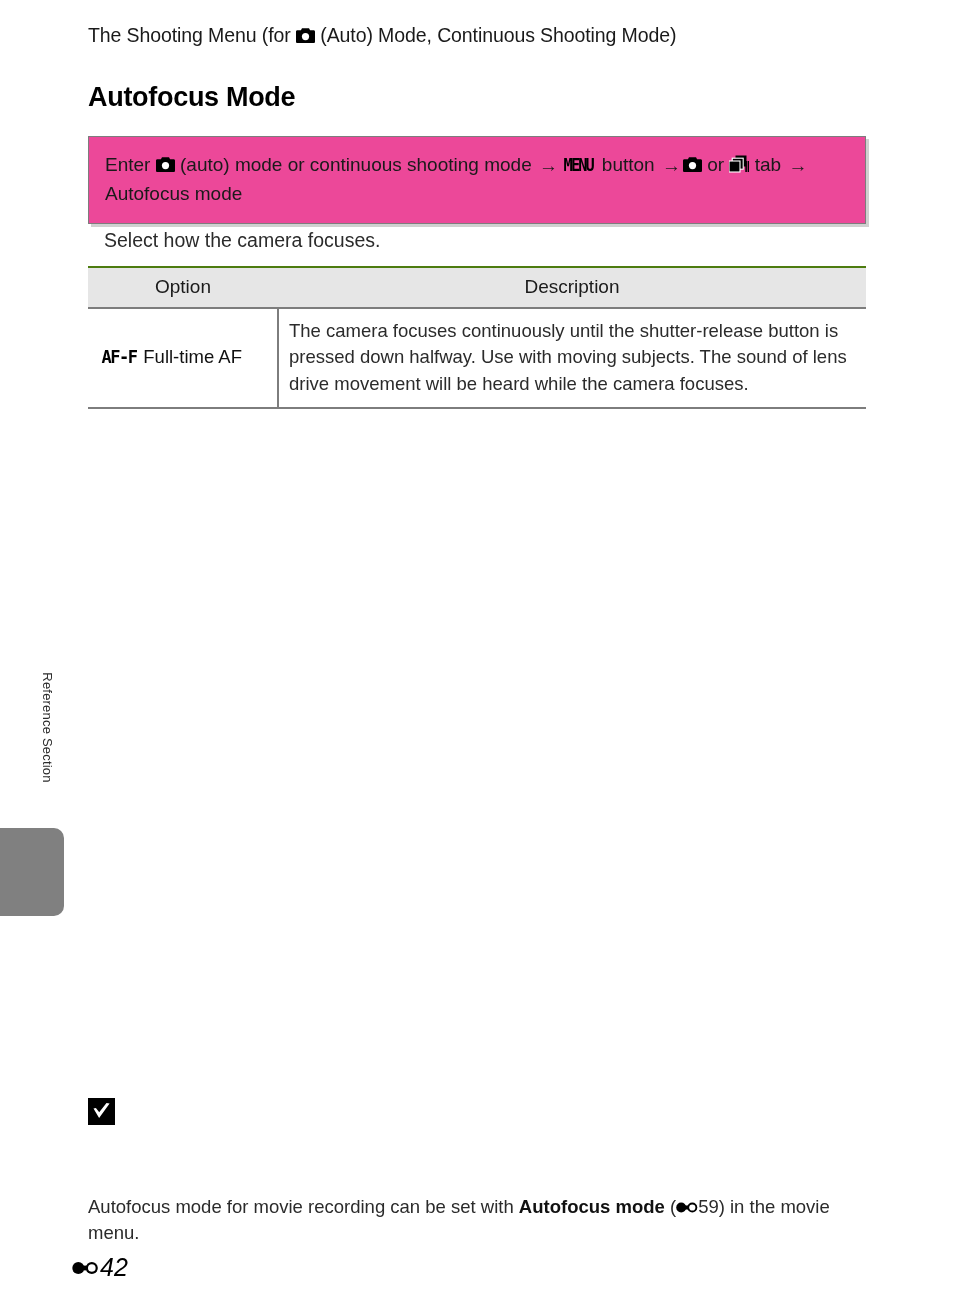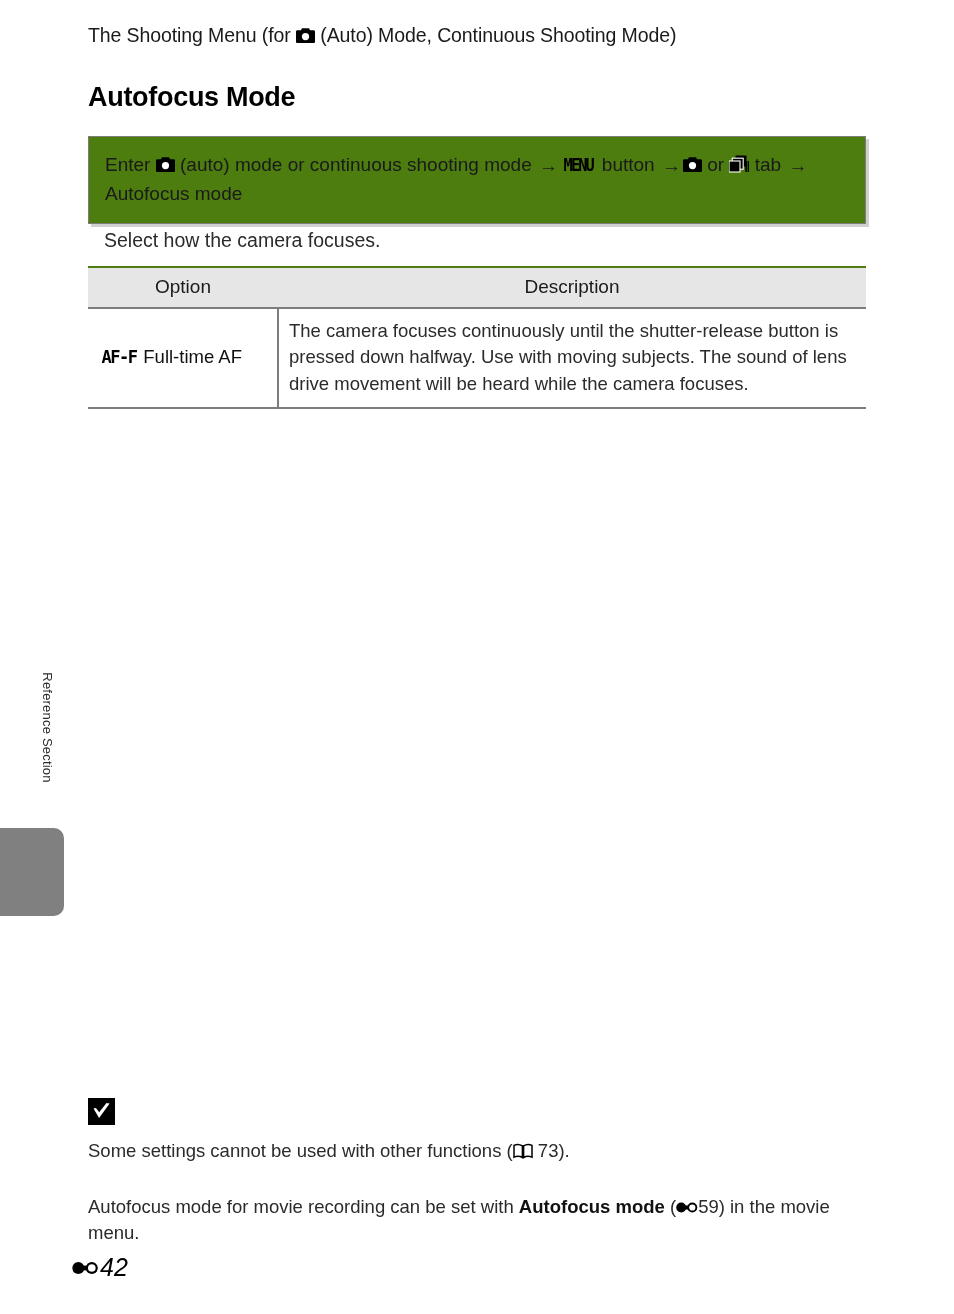--- a/index.html
+++ b/index.html
@@ -40,21 +40,21 @@
   }
 
   
   .nav-box {
     position: absolute;
     left: 88px;
     top: 136px;
     width: 778px;
     box-sizing: border-box;
     border: 1px solid #7d7d7d;
-    background: #4d7c0f;
+    background: #ec4899;
     padding: 14px 16px 16px 16px;
     font-size: 19px;
     line-height: 1.45;
     box-shadow: 3px 3px 0 0 rgba(150,150,150,0.45);
   }
 
   
   .intro-line {
     position: absolute;
     left: 104px;
@@ -268,27 +268,20 @@
 <div class="side-tab"></div>
 
 <div class="note-block note1">
   <div class="note-head">
     <span class="note-badge">
       <svg width="21" height="21" viewBox="0 0 21 21">
           <path d="M2.5 7.4l5.6 9.6L18.6 2.6l-3.1-0.6-7.3 9.3-3.3-4.4z" fill="#fff"></path>
         </svg>
     </span>
   </div>
-  <div class="note-body">
-    <span>Some settings cannot be used with other functions (</span><span class="icn"><svg width="20" height="16" viewBox="0 0 20 16">
-          <path d="M1 2.4c2.6-1.3 5.3-1.6 8.4.5v11.6C6.3 12.6 3.6 12.9 1 14.2z" fill="none" stroke="#000" stroke-width="1.5"></path>
-          <path d="M19 2.4c-2.6-1.3-5.3-1.6-8.4.5v11.6c3.1-1.9 5.8-1.6 8.4-.3z" fill="none" stroke="#000" stroke-width="1.5"></path>
-          <rect x="9.2" y="2.4" width="1.6" height="12" fill="#000"></rect>
-        </svg></span><span> 73).</span>
-  </div>
 </div>
 
 <div class="note-block note2">
   <div class="note-body">
     <span>Autofocus mode for movie recording can be set with </span><b>Autofocus mode</b><span> (</span><span class="icn"><svg width="22" height="15" viewBox="0 0 22 15">
           <circle cx="5.2" cy="7.5" r="5" fill="#000"></circle>
           <rect x="4" y="5.5" width="14" height="4" fill="#000"></rect>
           <circle cx="16.3" cy="7.5" r="5" fill="#000"></circle>
           <circle cx="16.3" cy="7.5" r="3.1" fill="#fff"></circle>
         </svg></span><span>59) in the movie menu.</span>

